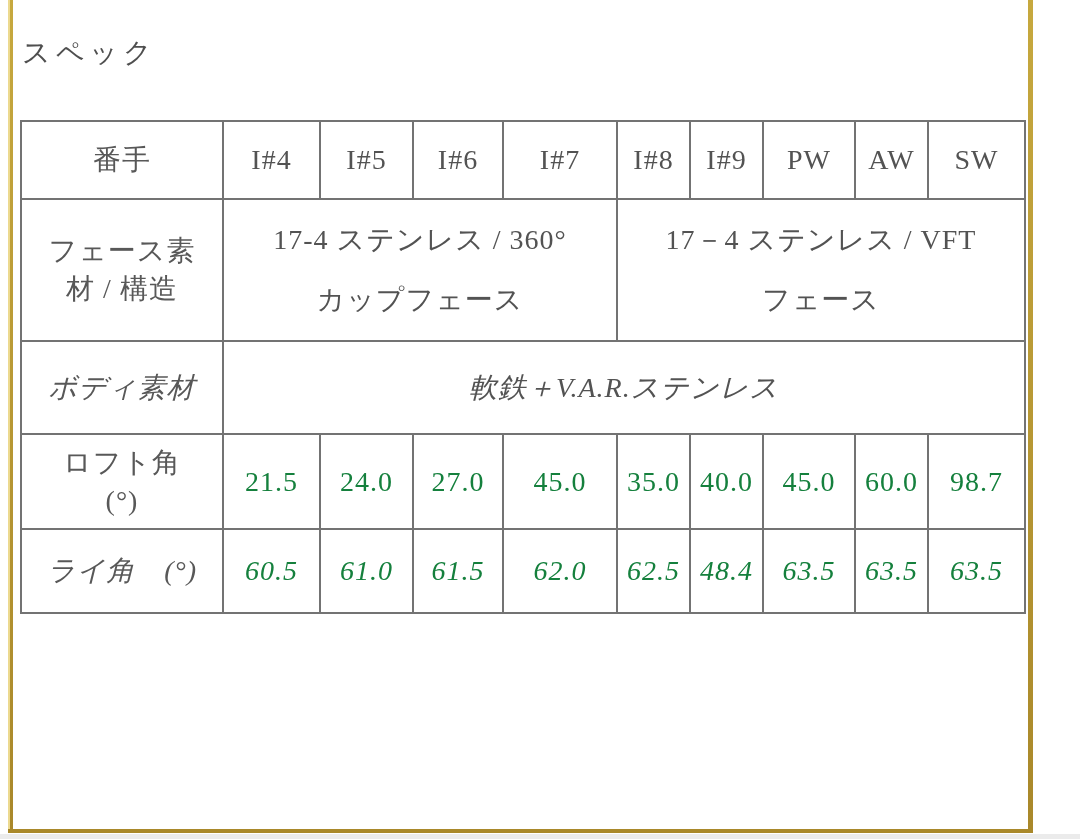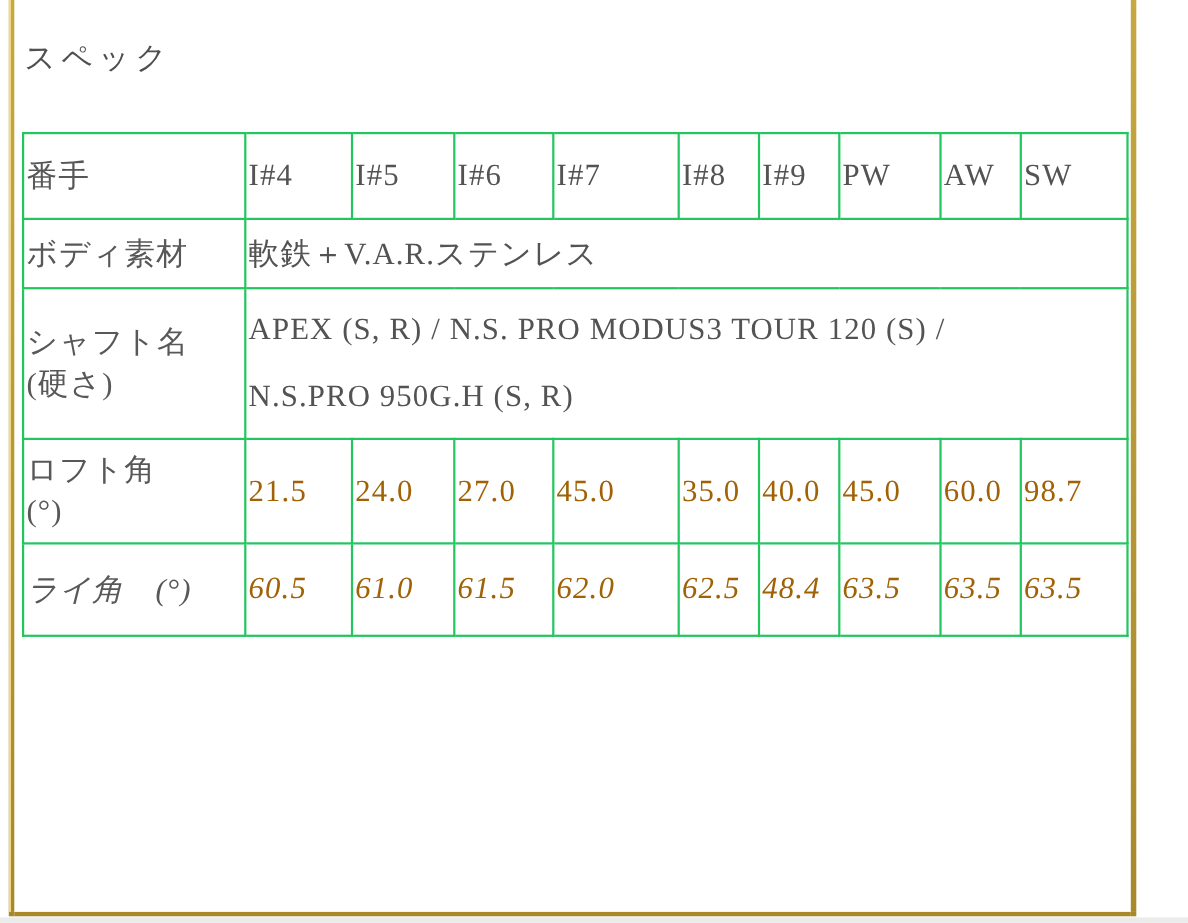--- a/index.html
+++ b/index.html
@@ -30,41 +30,41 @@
   .page-title{
     position:absolute;left:22px;top:34px;
     font-size:28px;font-weight:500;color:#4f4f4f;letter-spacing:5px;
   }
   table.spec{
     position:absolute;left:20px;top:120px;width:1004px;
     border-collapse:collapse;table-layout:fixed;
     font-size:28px;color:#535353;
   }
   table.spec td{
-    border:2px solid #22c55e;
-    text-align:left;vertical-align:middle;
+    border:2px solid #737373;
+    text-align:center;vertical-align:middle;
     padding:0 2px;box-sizing:border-box;
     background:#ffffff;
     letter-spacing:1px;
   }
   td.label-cell{
     background:#f4f3f1;
     color:#585858;
     letter-spacing:2px;
   }
   tr.r-header  td{height:78px;}
   tr.r-face    td{height:142px;}
-  tr.r-body    td{height:63px;}
+  tr.r-body    td{height:93px;font-style:italic;}
   tr.r-shaft   td{height:137px;}
   tr.r-loft    td{height:95px;}
   tr.r-lie     td{height:84px;font-style:italic;}
   tr.r-length  td{height:92px;}
   .two-line{line-height:1.35;}
   .spread{line-height:2.15;}
-  .num{letter-spacing:1px;color:#a16207;}
+  .num{letter-spacing:1px;color:#15803d;}
   col.c-label{width:202px;}
   col.c-i4{width:97px;} col.c-i5{width:93px;} col.c-i6{width:90px;}
   col.c-i7{width:114px;} col.c-i8{width:73px;} col.c-i9{width:73px;}
   col.c-pw{width:92px;} col.c-aw{width:73px;} col.c-sw{width:97px;}
 </style>
 </head>
 <body>
 
 <div class="gold-frame"></div>
 
@@ -91,40 +91,46 @@
     <td>I#5</td>
     <td>I#6</td>
     <td>I#7</td>
     <td>I#8</td>
     <td>I#9</td>
     <td>PW</td>
     <td>AW</td>
     <td>SW</td>
   </tr>
 
+  <tr class="r-face">
+    <td class="label-cell">
+      <div class="two-line">
+        <div>フェース素</div>
+        <div>材 / 構造</div>
+      </div>
+    </td>
+    <td colspan="4">
+      <div class="spread">
+        <div>17-4 ステンレス / 360°</div>
+        <div>カップフェース</div>
+      </div>
+    </td>
+    <td colspan="5">
+      <div class="spread">
+        <div>17－4 ステンレス / VFT</div>
+        <div>フェース</div>
+      </div>
+    </td>
+  </tr>
 
   <tr class="r-body">
     <td class="label-cell">ボディ素材</td>
     <td colspan="9">軟鉄＋V.A.R.ステンレス</td>
   </tr>
 
-  <tr class="r-shaft">
-    <td class="label-cell">
-      <div class="two-line">
-        <div>シャフト名</div>
-        <div>(硬さ)</div>
-      </div>
-    </td>
-    <td colspan="9">
-      <div class="spread">
-        <div>APEX (S, R) / N.S. PRO MODUS3 TOUR 120 (S) /</div>
-        <div>N.S.PRO 950G.H (S, R)</div>
-      </div>
-    </td>
-  </tr>
 
   <tr class="r-loft">
     <td class="label-cell">
       <div class="two-line">
         <div>ロフト角</div>
         <div>(°)</div>
       </div>
     </td>
     <td class="num">21.5</td>
     <td class="num">24.0</td>

